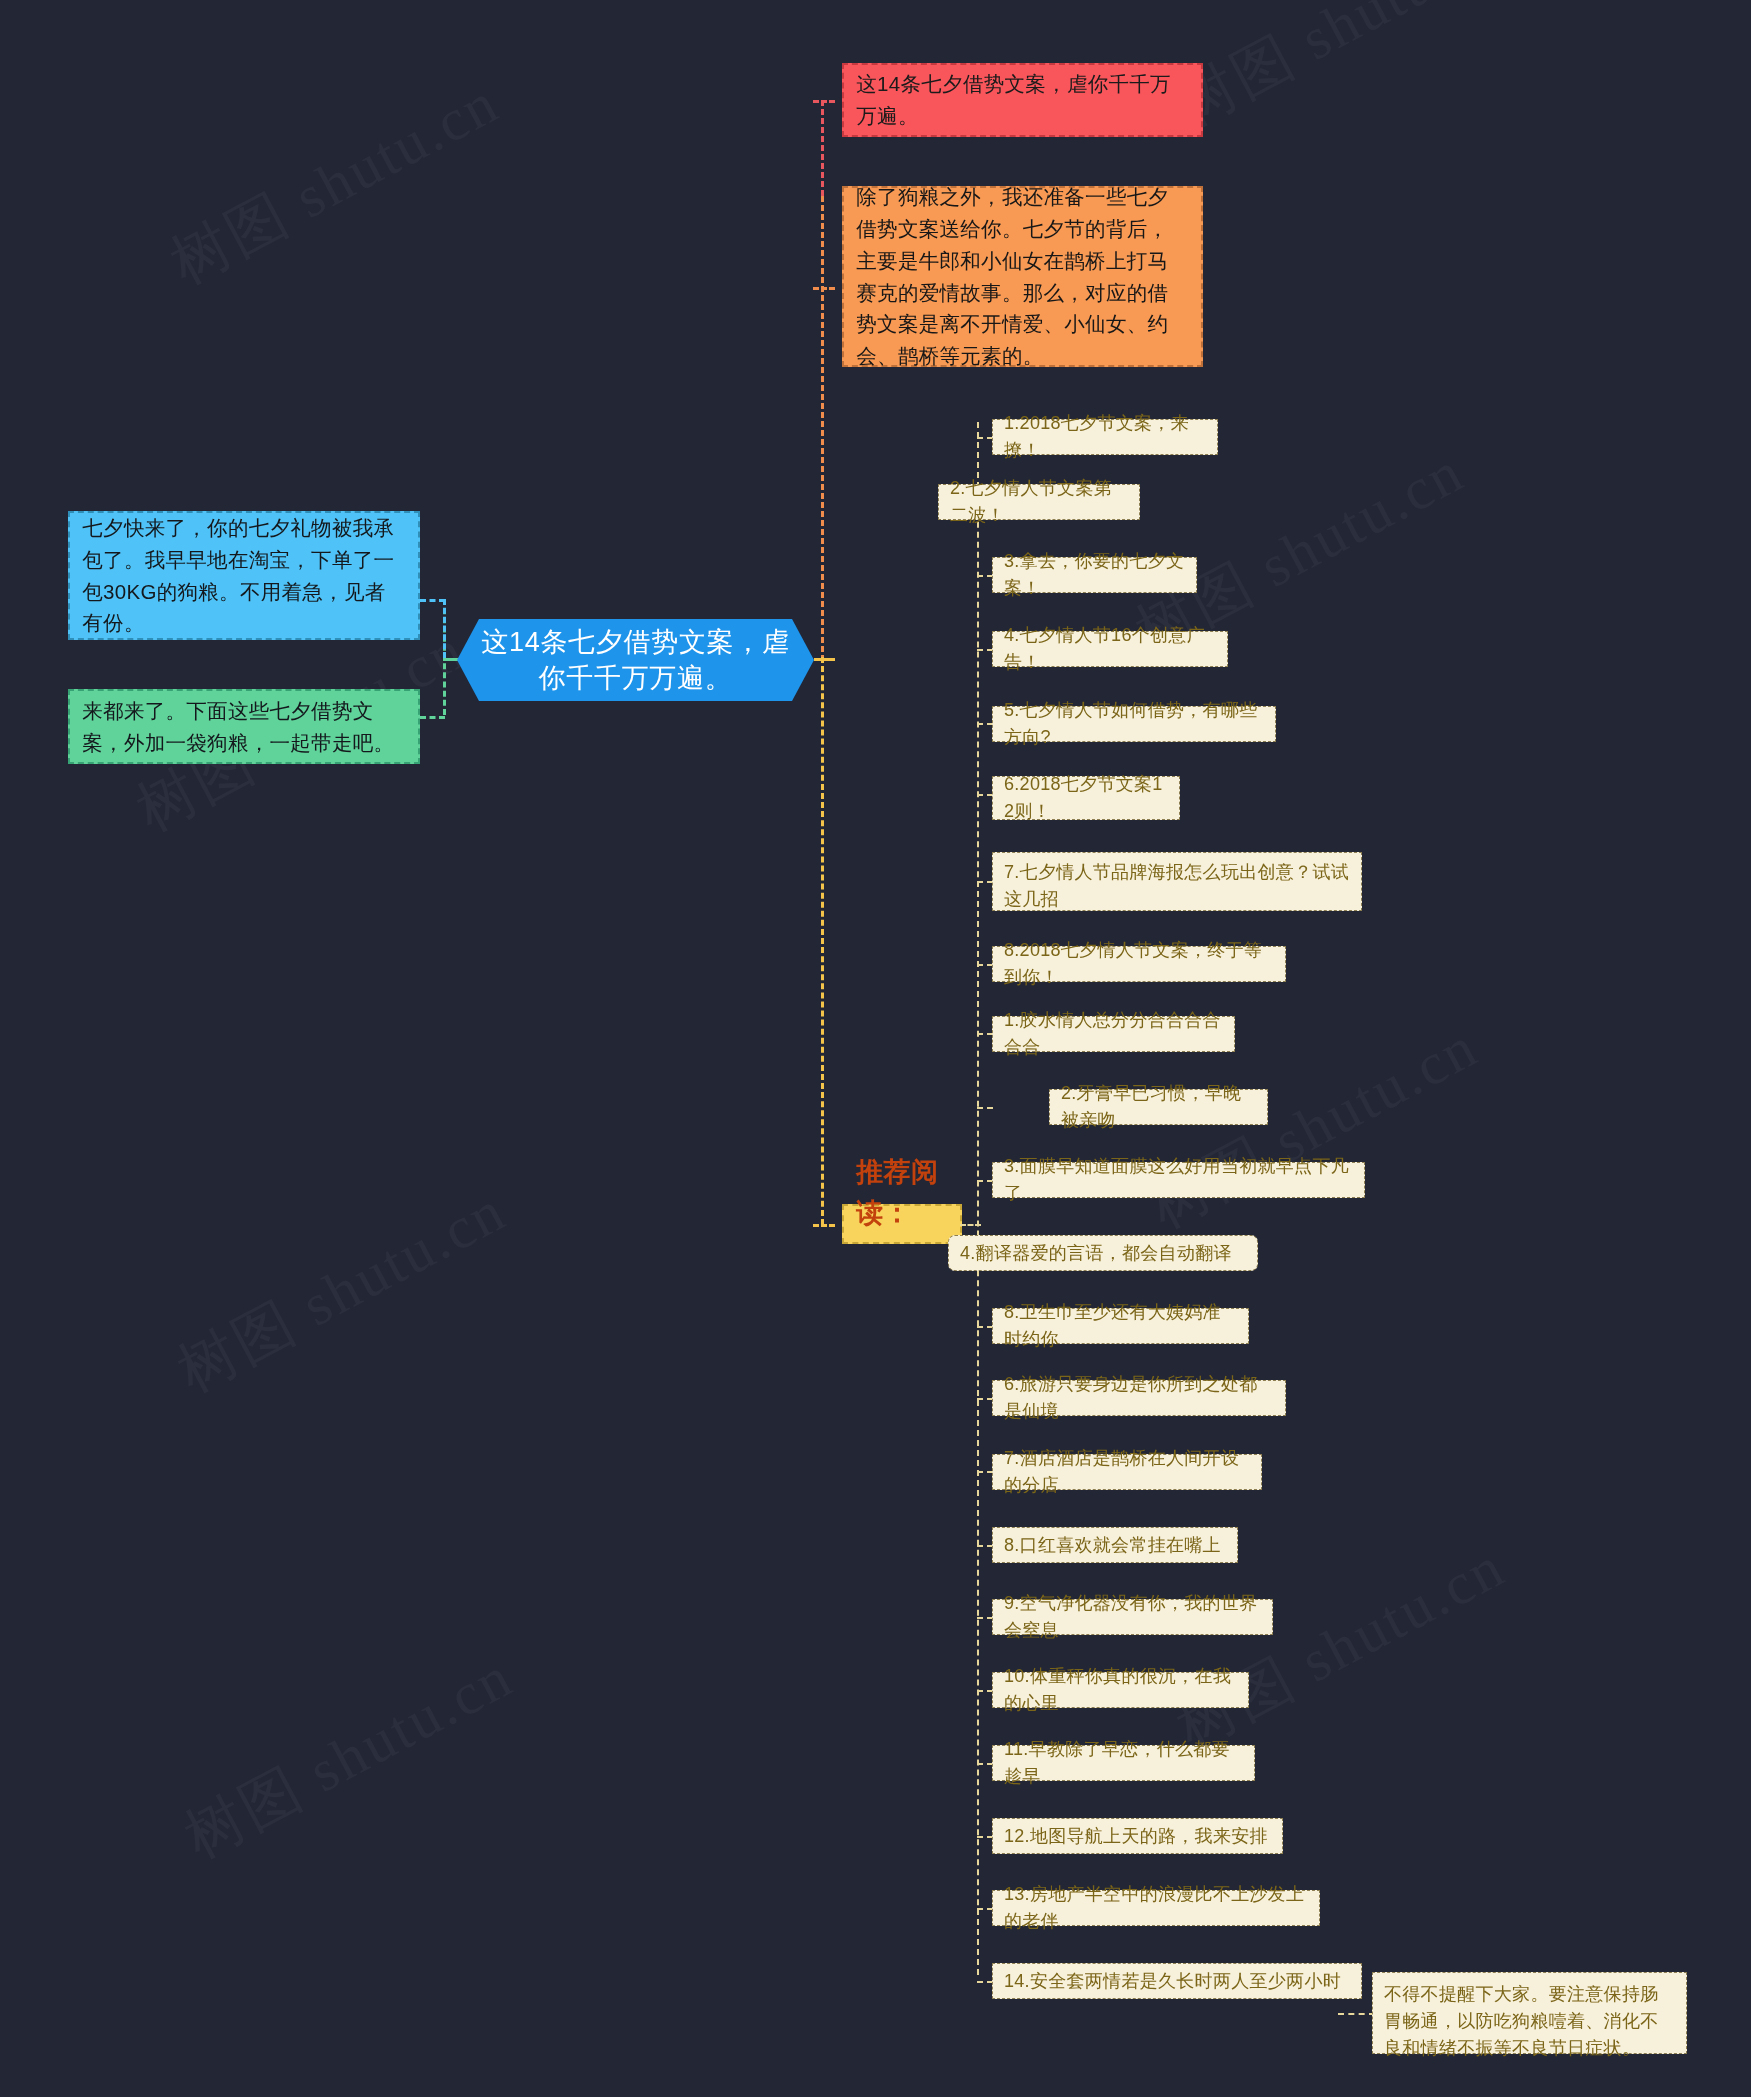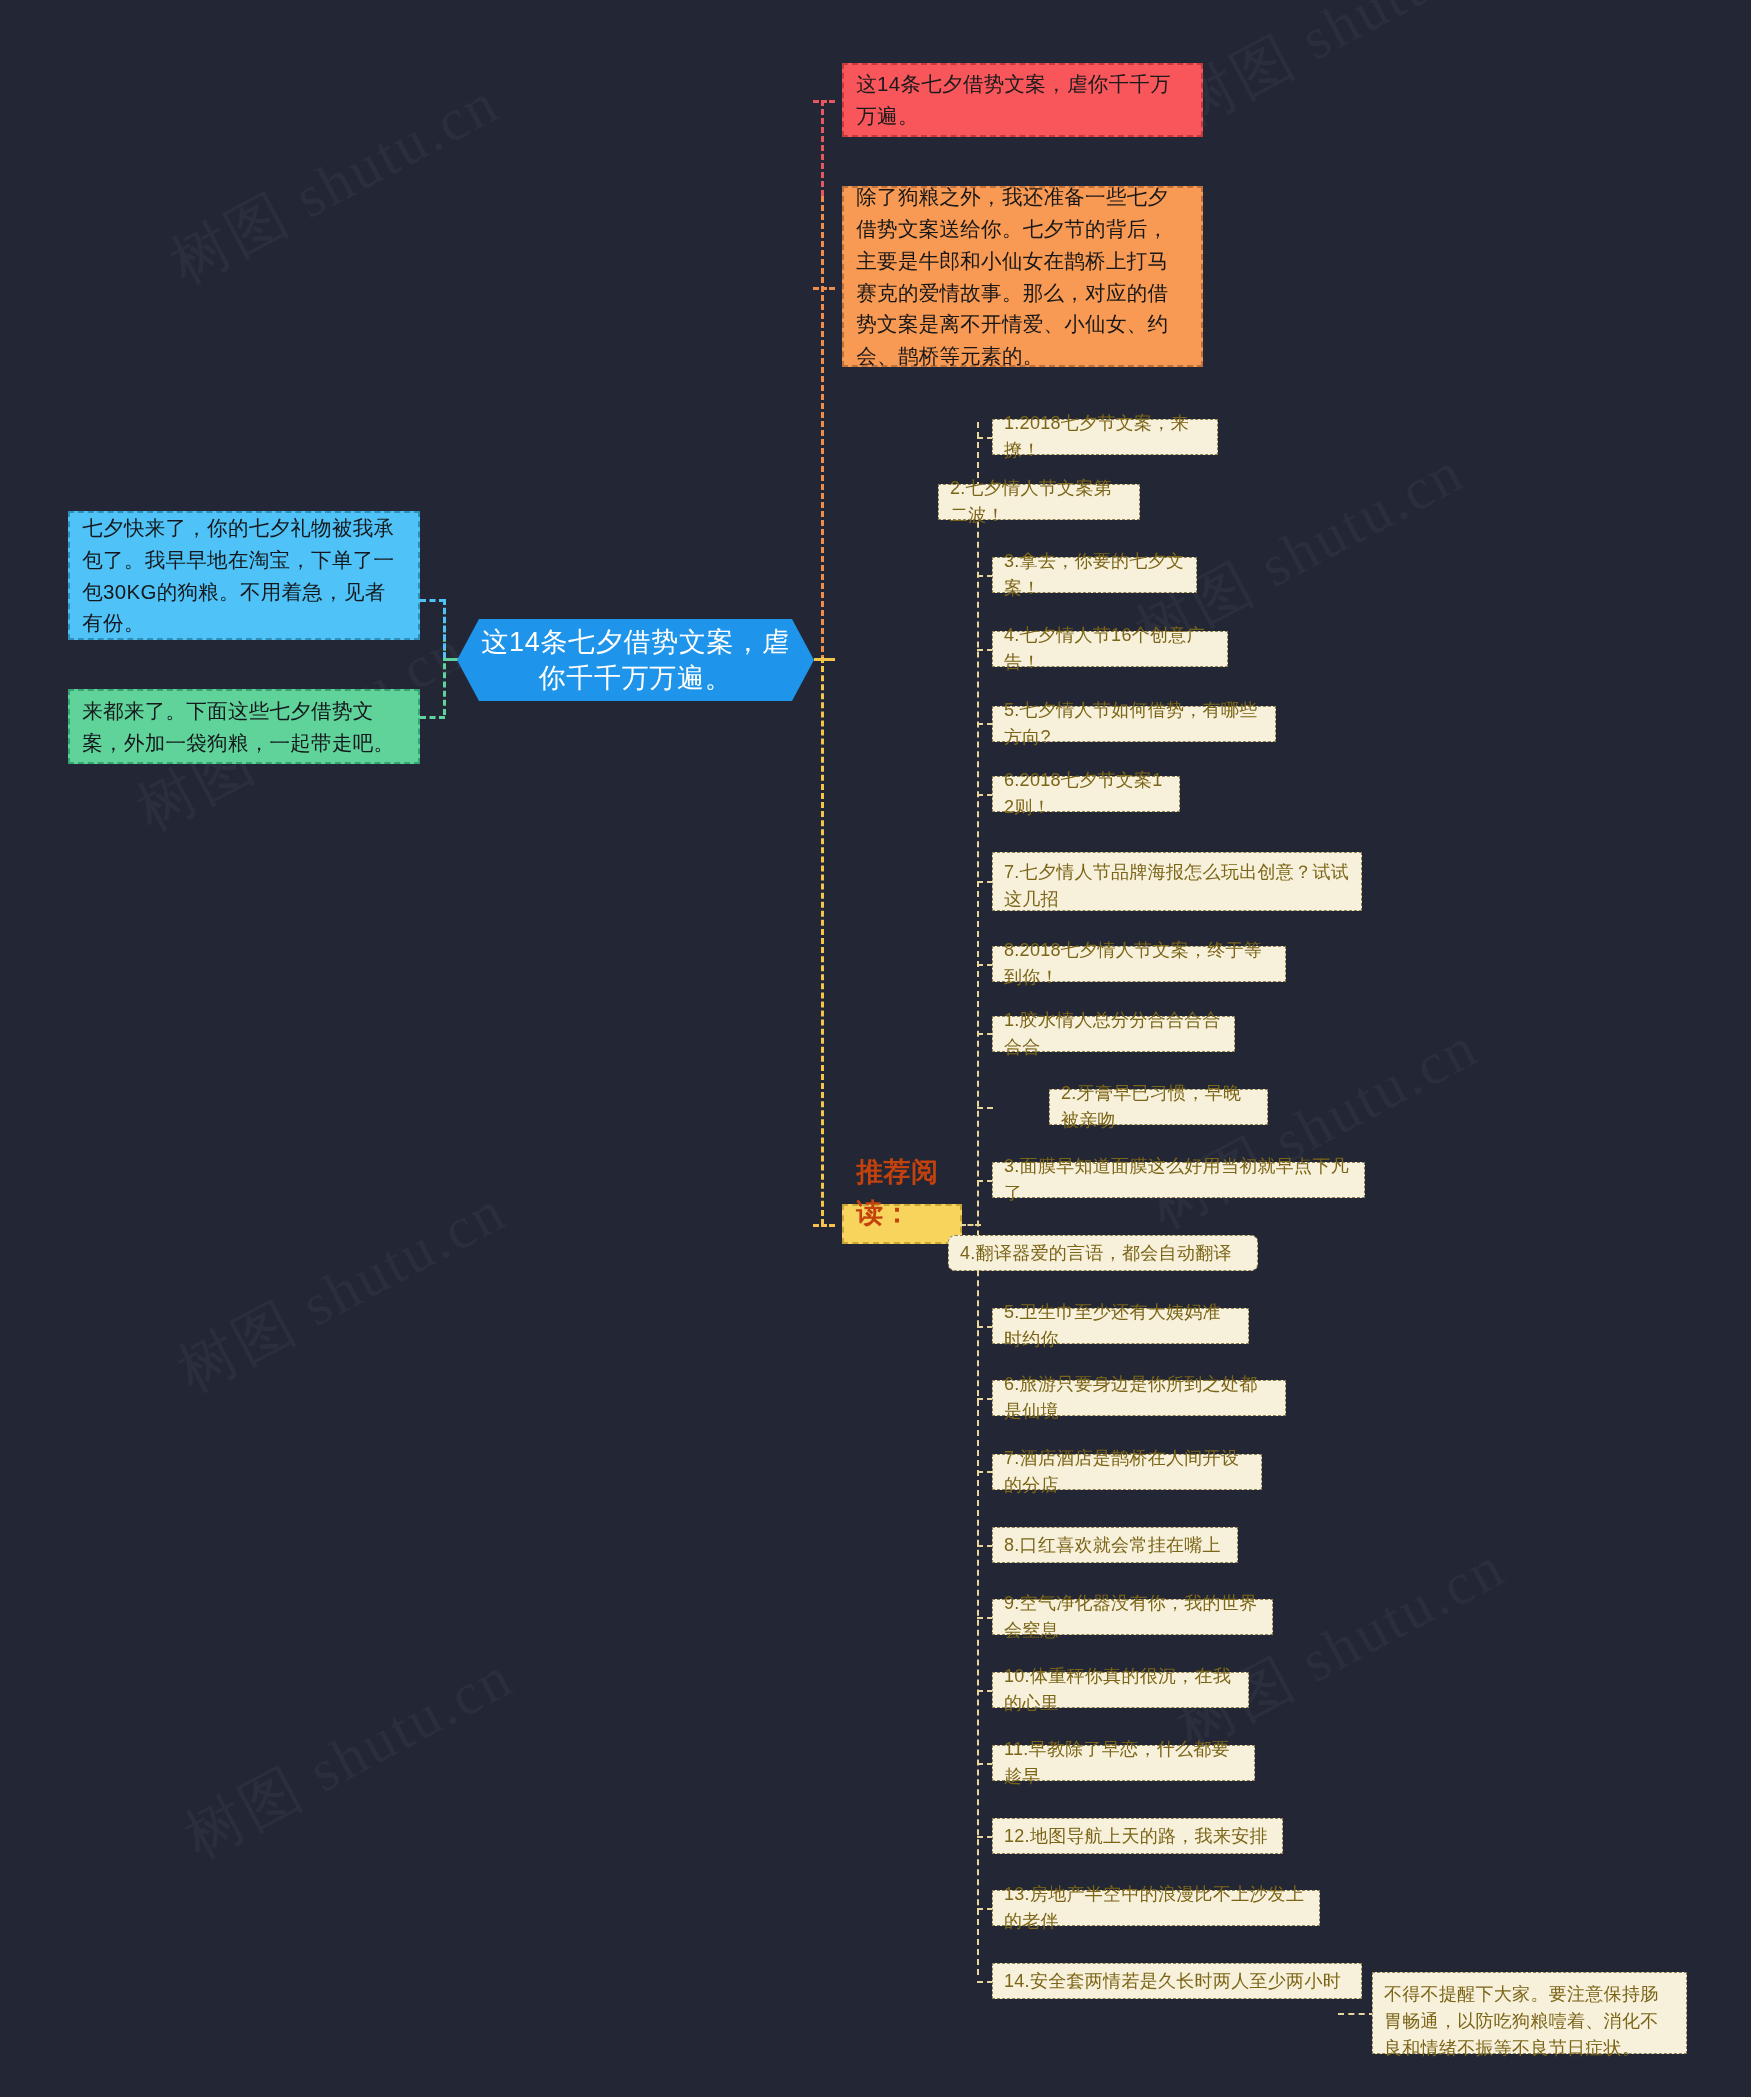--- a/index.html
+++ b/index.html
@@ -188,21 +188,21 @@
       </div>
       <div class="hline-thin" style="left: 977px; top: 649px; width: 16.4px; border-top-color: rgb(232, 215, 154);"></div>
       <div class="node n-cream" style="left: 992px; top: 631px; width: 236px; height: 36px;">
         <span>4.七夕情人节16个创意广告！</span>
       </div>
       <div class="hline-thin" style="left: 977px; top: 723px; width: 16.4px; border-top-color: rgb(232, 215, 154);"></div>
       <div class="node n-cream" style="left: 992px; top: 706px; width: 284px; height: 36px;">
         <span>5.七夕情人节如何借势，有哪些方向?</span>
       </div>
       <div class="hline-thin" style="left: 977px; top: 794px; width: 16.4px; border-top-color: rgb(232, 215, 154);"></div>
-      <div class="node n-cream" style="left: 992px; top: 776px; width: 188px; height: 36px;">
+      <div class="node n-cream" style="left: 992px; top: 776px; width: 188px; height: 44px;">
         <span>6.2018七夕节文案12则！</span>
       </div>
       <div class="hline-thin" style="left: 977px; top: 881px; width: 16.4px; border-top-color: rgb(232, 215, 154);"></div>
       <div class="node n-cream" style="left: 992px; top: 852px; width: 370px; height: 59px; align-items: flex-start; padding-top: 5.5px;">
         <span>7.七夕情人节品牌海报怎么玩出创意？试试这几招</span>
       </div>
       <div class="hline-thin" style="left: 977px; top: 964px; width: 16.4px; border-top-color: rgb(232, 215, 154);"></div>
       <div class="node n-cream" style="left: 992px; top: 946px; width: 294px; height: 36px;">
         <span>8.2018七夕情人节文案，终于等到你！</span>
       </div>
@@ -217,21 +217,21 @@
       <div class="hline-thin" style="left: 977px; top: 1180px; width: 16.4px; border-top-color: rgb(232, 215, 154);"></div>
       <div class="node n-cream" style="left: 992px; top: 1162px; width: 373px; height: 36px;">
         <span>3.面膜早知道面膜这么好用当初就早点下凡了</span>
       </div>
       <div class="hline-thin" style="left: 977px; top: 1252px; width: 16.4px; border-top-color: rgb(232, 215, 154);"></div>
       <div class="node n-cream" style="left: 948px; top: 1235px; width: 310px; height: 36px; border-radius: 7px;">
         <span>4.翻译器爱的言语，都会自动翻译</span>
       </div>
       <div class="hline-thin" style="left: 977px; top: 1326px; width: 16.4px; border-top-color: rgb(232, 215, 154);"></div>
       <div class="node n-cream" style="left: 992px; top: 1308px; width: 257px; height: 36px;">
-        <span>5.卫生巾至少还有大姨妈准时约你</span>
+        <span>8.卫生巾至少还有大姨妈准时约你</span>
       </div>
       <div class="hline-thin" style="left: 977px; top: 1398px; width: 16.4px; border-top-color: rgb(232, 215, 154);"></div>
       <div class="node n-cream" style="left: 992px; top: 1380px; width: 294px; height: 36px;">
         <span>6.旅游只要身边是你所到之处都是仙境</span>
       </div>
       <div class="hline-thin" style="left: 977px; top: 1471px; width: 16.4px; border-top-color: rgb(232, 215, 154);"></div>
       <div class="node n-cream" style="left: 992px; top: 1454px; width: 270px; height: 36px;">
         <span>7.酒店酒店是鹊桥在人间开设的分店</span>
       </div>
       <div class="hline-thin" style="left: 977px; top: 1545px; width: 16.4px; border-top-color: rgb(232, 215, 154);"></div>

